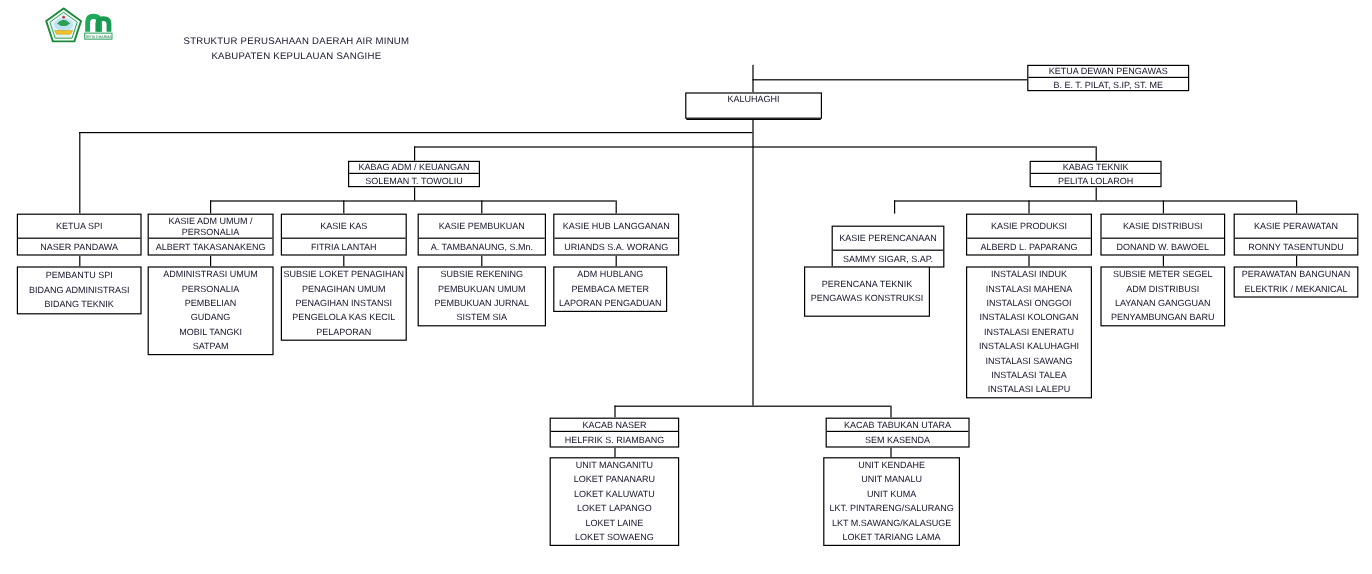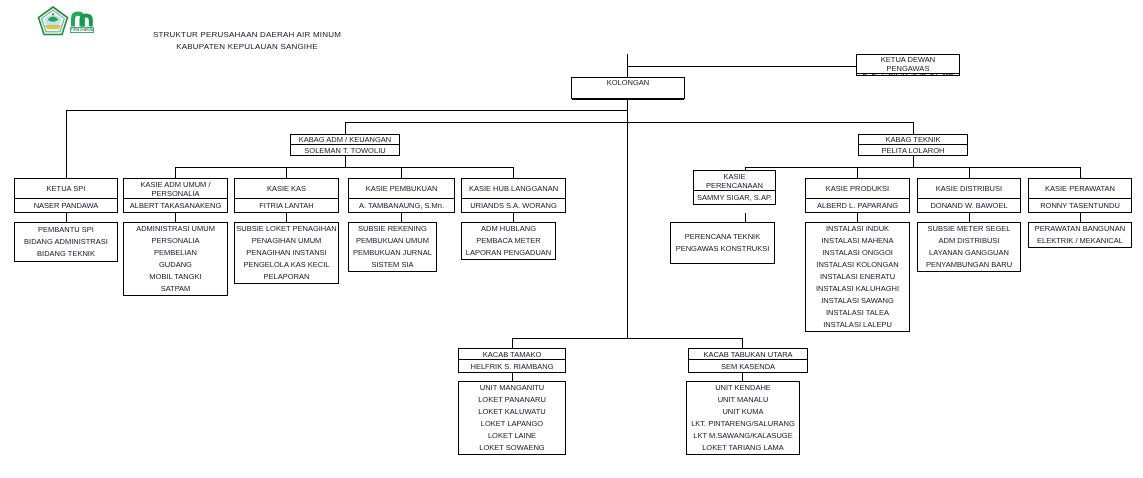--- a/index.html
+++ b/index.html
@@ -79,26 +79,26 @@
   <div class="vl" style="left:745px;top:213px;height:9px;"></div>
   <div class="vl" style="left:857px;top:213px;height:9px;"></div>
   <div class="vl" style="left:969px;top:213px;height:9px;"></div>
   <div class="vl" style="left:1080px;top:213px;height:9px;"></div>
   <div class="hl" style="left:512px;top:338px;width:230px;"></div>
   <div class="vl" style="left:512px;top:338px;height:10px;"></div>
   <div class="vl" style="left:742px;top:338px;height:10px;"></div>
   <div class="vl" style="left:512px;top:373px;height:8px;"></div>
   <div class="vl" style="left:742px;top:373px;height:8px;"></div>
 
-  <div class="box" style="left:856px;top:54px;width:104px;height:22px;">
+  <div class="box" style="left:856px;top:54px;width:135px;height:22px;">
     <div class="cell ttl">KETUA DEWAN PENGAWAS</div>
     <div class="cell nm" style="height:10px;">B. E. T. PILAT, S.IP, ST. ME</div>
   </div>
   <div class="box" style="left:571px;top:77px;width:114px;height:22px;">
-    <div class="cell ttl">KOLONGAN</div>
+    <div class="cell ttl">KALUHAGHI</div>
     <div class="cell nm" style="height:10px;margin-top:12px;">NOVILIUS ANDRIGO TAMPI</div>
   </div>
   <div class="box" style="left:290px;top:134px;width:110px;height:22px;">
     <div class="cell ttl">KABAG ADM / KEUANGAN</div>
     <div class="cell nm" style="height:10px;">SOLEMAN T. TOWOLIU</div>
   </div>
   <div class="box" style="left:858px;top:134px;width:110px;height:22px;">
     <div class="cell ttl">KABAG TEKNIK</div>
     <div class="cell nm" style="height:10px;">PELITA LOLAROH</div>
   </div>
@@ -116,21 +116,21 @@
     <div class="cell nm" style="height:13px;">A. TAMBANAUNG, S.Mn.</div>
   </div>
   <div class="box" style="left:234px;top:178px;width:105px;height:35px;">
     <div class="cell ttl">KASIE KAS</div>
     <div class="cell nm" style="height:13px;">FITRIA LANTAH</div>
   </div>
   <div class="box" style="left:461px;top:178px;width:105px;height:35px;">
     <div class="cell ttl">KASIE HUB LANGGANAN</div>
     <div class="cell nm" style="height:13px;">URIANDS S.A. WORANG</div>
   </div>
-  <div class="box" style="left:693px;top:170px;width:83px;height:35px;">
+  <div class="box" style="left:693px;top:188px;width:94px;height:35px;">
     <div class="cell ttl">KASIE PERENCANAAN</div>
     <div class="cell nm" style="height:13px;">SAMMY SIGAR, S.AP.</div>
   </div>
   <div class="box" style="left:805px;top:178px;width:105px;height:35px;">
     <div class="cell ttl">KASIE PRODUKSI</div>
     <div class="cell nm" style="height:13px;">ALBERD L. PAPARANG</div>
   </div>
   <div class="box" style="left:917px;top:178px;width:104px;height:35px;">
     <div class="cell ttl">KASIE DISTRIBUSI</div>
     <div class="cell nm" style="height:13px;">DONAND W. BAWOEL</div>
@@ -147,21 +147,21 @@
 MOBIL TANGKI
 SATPAM</div>
   <div class="list" style="left:14px;top:222px;width:104px;height:40px;">PEMBANTU SPI
 BIDANG ADMINISTRASI
 BIDANG TEKNIK</div>
   <div class="list" style="left:234px;top:222px;width:105px;height:62px;">SUBSIE LOKET PENAGIHAN
 PENAGIHAN UMUM
 PENAGIHAN INSTANSI
 PENGELOLA KAS KECIL
 PELAPORAN</div>
-  <div class="list" style="left:348px;top:222px;width:89px;height:50px;">SUBSIE REKENING
+  <div class="list" style="left:348px;top:222px;width:107px;height:50px;">SUBSIE REKENING
 PEMBUKUAN UMUM
 PEMBUKUAN JURNAL
 SISTEM SIA</div>
   <div class="list" style="left:461px;top:222px;width:95px;height:38px;">ADM HUBLANG
 PEMBACA METER
 LAPORAN PENGADUAN</div>
   <div class="list" style="left:670px;top:222px;width:105px;height:42px;">PERENCANA TEKNIK
 PENGAWAS KONSTRUKSI</div>
   <div class="list" style="left:805px;top:222px;width:105px;height:110px;">INSTALASI INDUK
 INSTALASI MAHENA
@@ -173,21 +173,21 @@
 INSTALASI TALEA
 INSTALASI LALEPU</div>
   <div class="list" style="left:917px;top:222px;width:104px;height:50px;">SUBSIE METER SEGEL
 ADM DISTRIBUSI
 LAYANAN GANGGUAN
 PENYAMBUNGAN BARU</div>
   <div class="list" style="left:1028px;top:222px;width:104px;height:26px;">PERAWATAN BANGUNAN
 ELEKTRIK / MEKANICAL</div>
 
   <div class="box" style="left:458px;top:348px;width:108px;height:25px;">
-    <div class="cell ttl">KACAB TAMAKO</div>
+    <div class="cell ttl">KACAB NASER</div>
     <div class="cell nm" style="height:12px;">HELFRIK S. RIAMBANG</div>
   </div>
   <div class="box" style="left:688px;top:348px;width:120px;height:25px;">
     <div class="cell ttl">KACAB TABUKAN UTARA</div>
     <div class="cell nm" style="height:12px;">SEM KASENDA</div>
   </div>
   <div class="list" style="left:686px;top:381px;width:114px;height:74px;">UNIT KENDAHE
 UNIT MANALU
 UNIT KUMA
 LKT. PINTARENG/SALURANG

